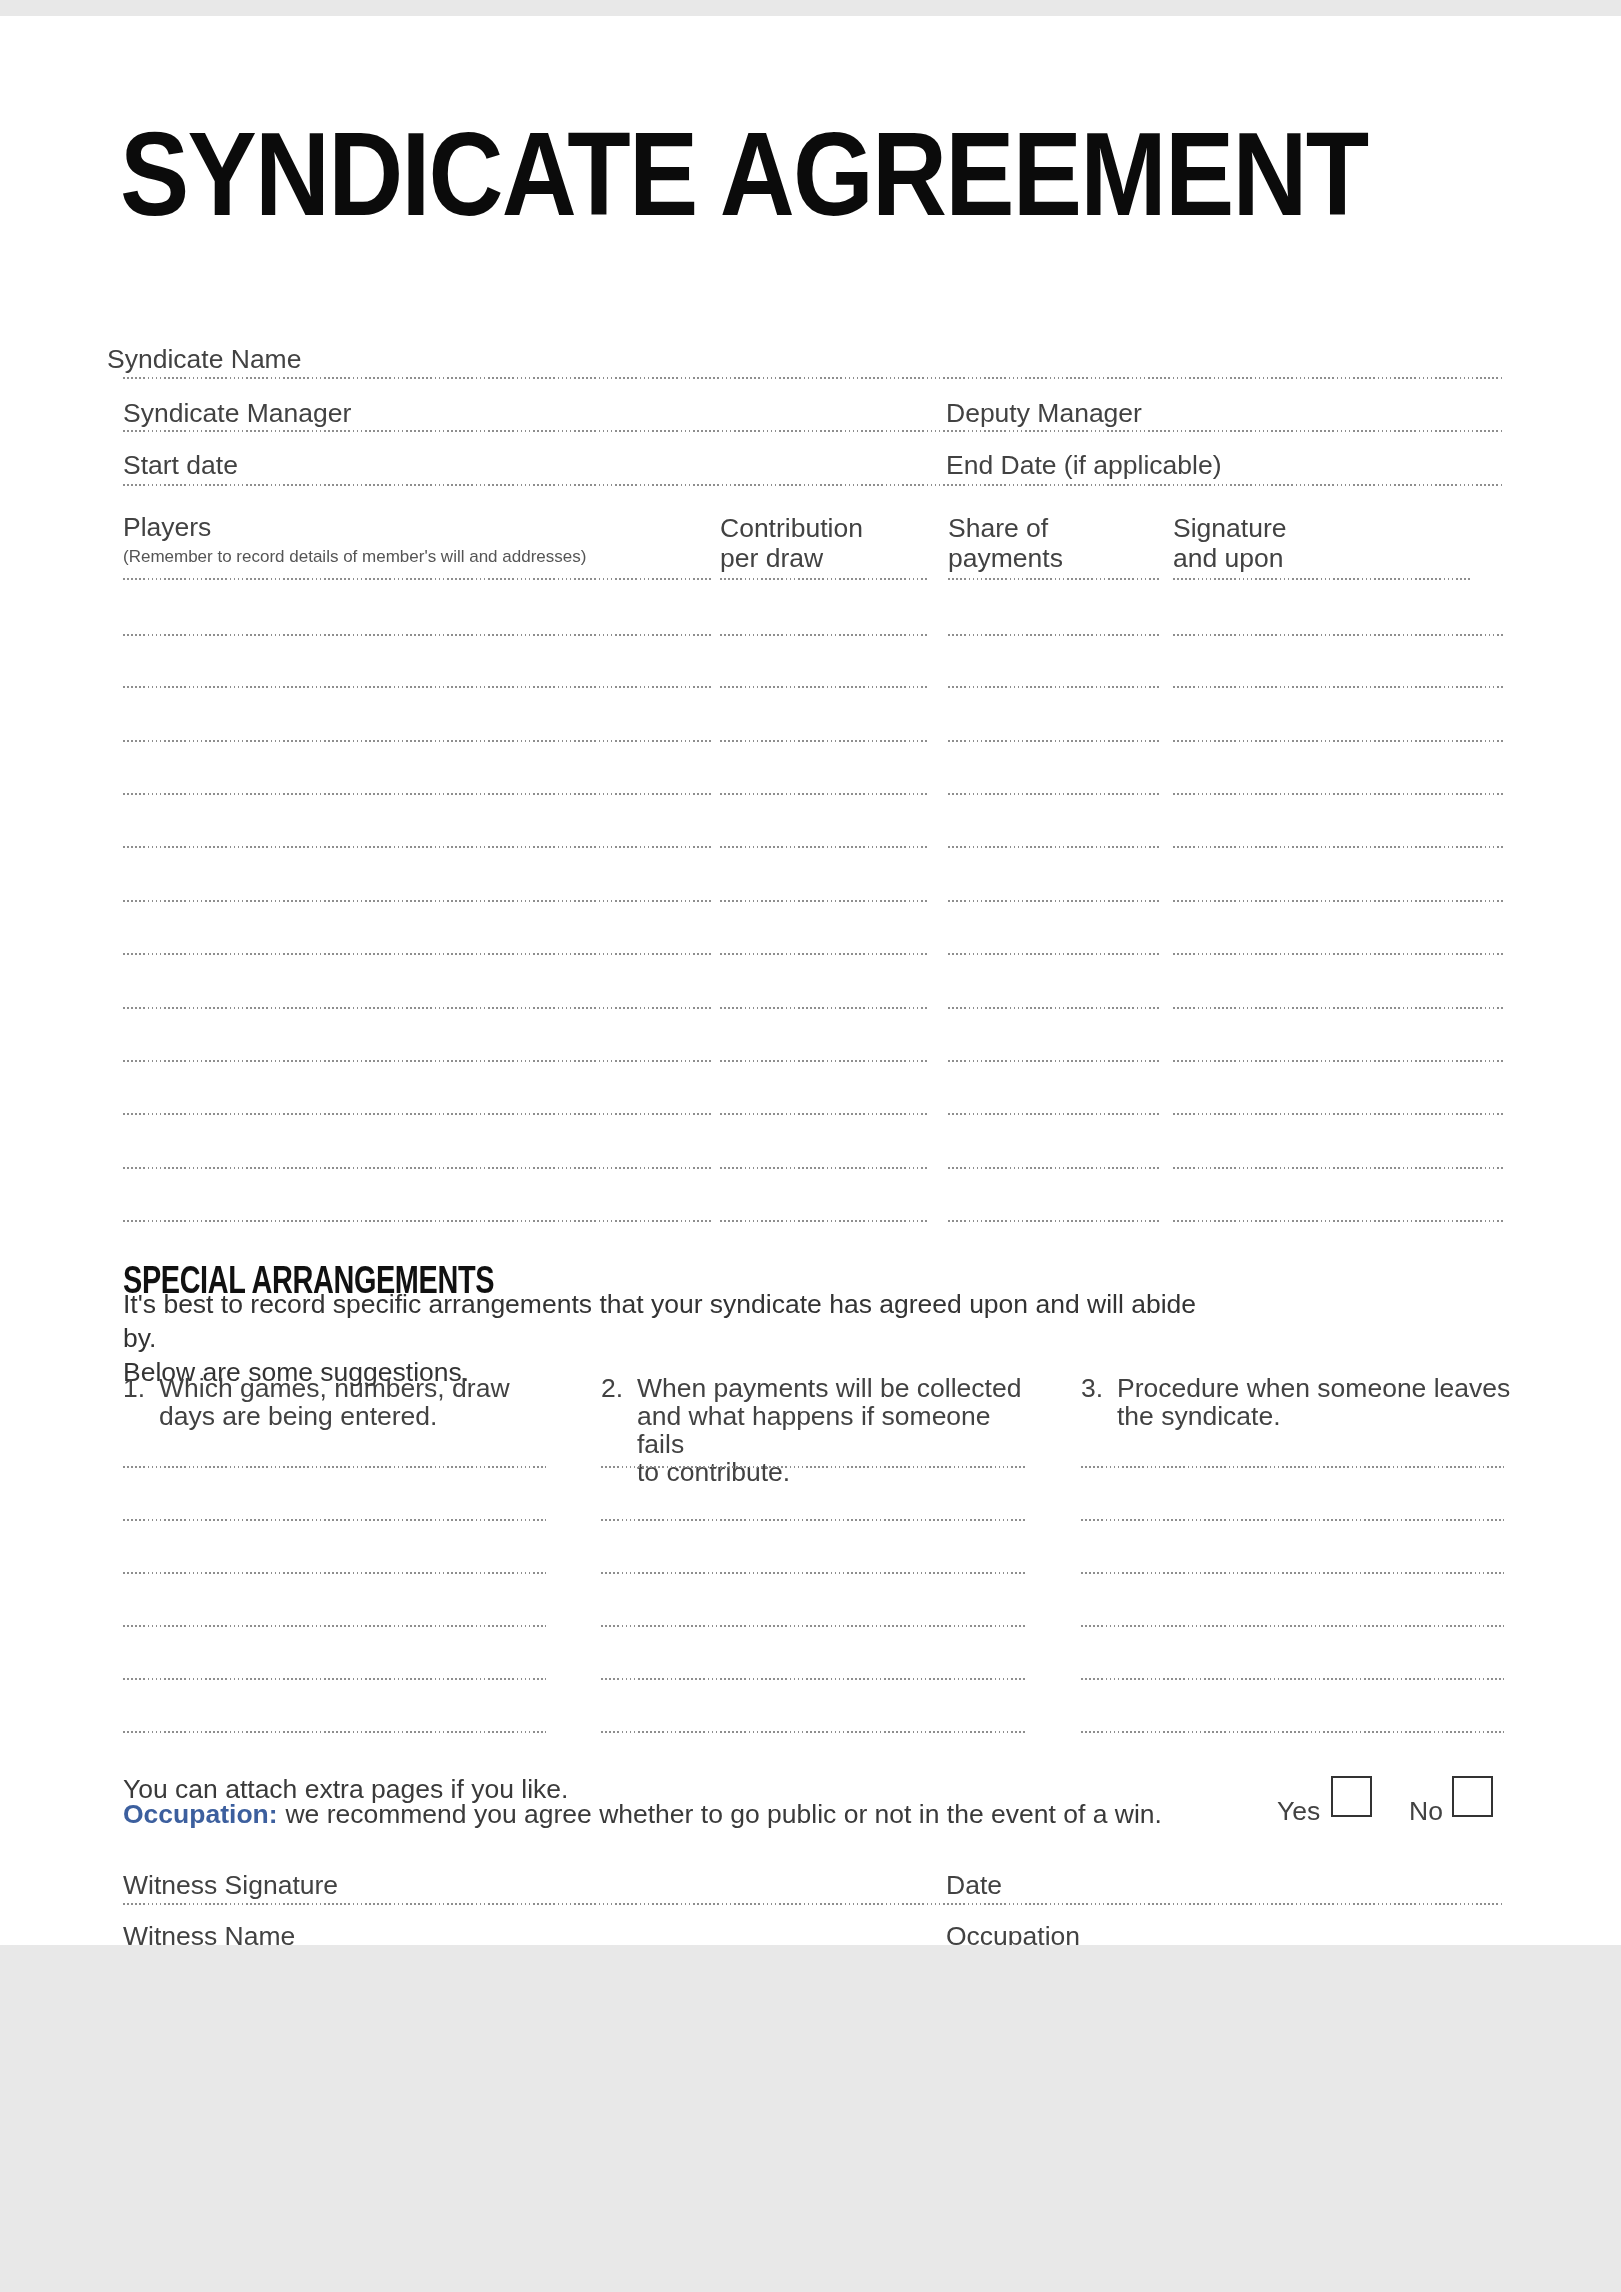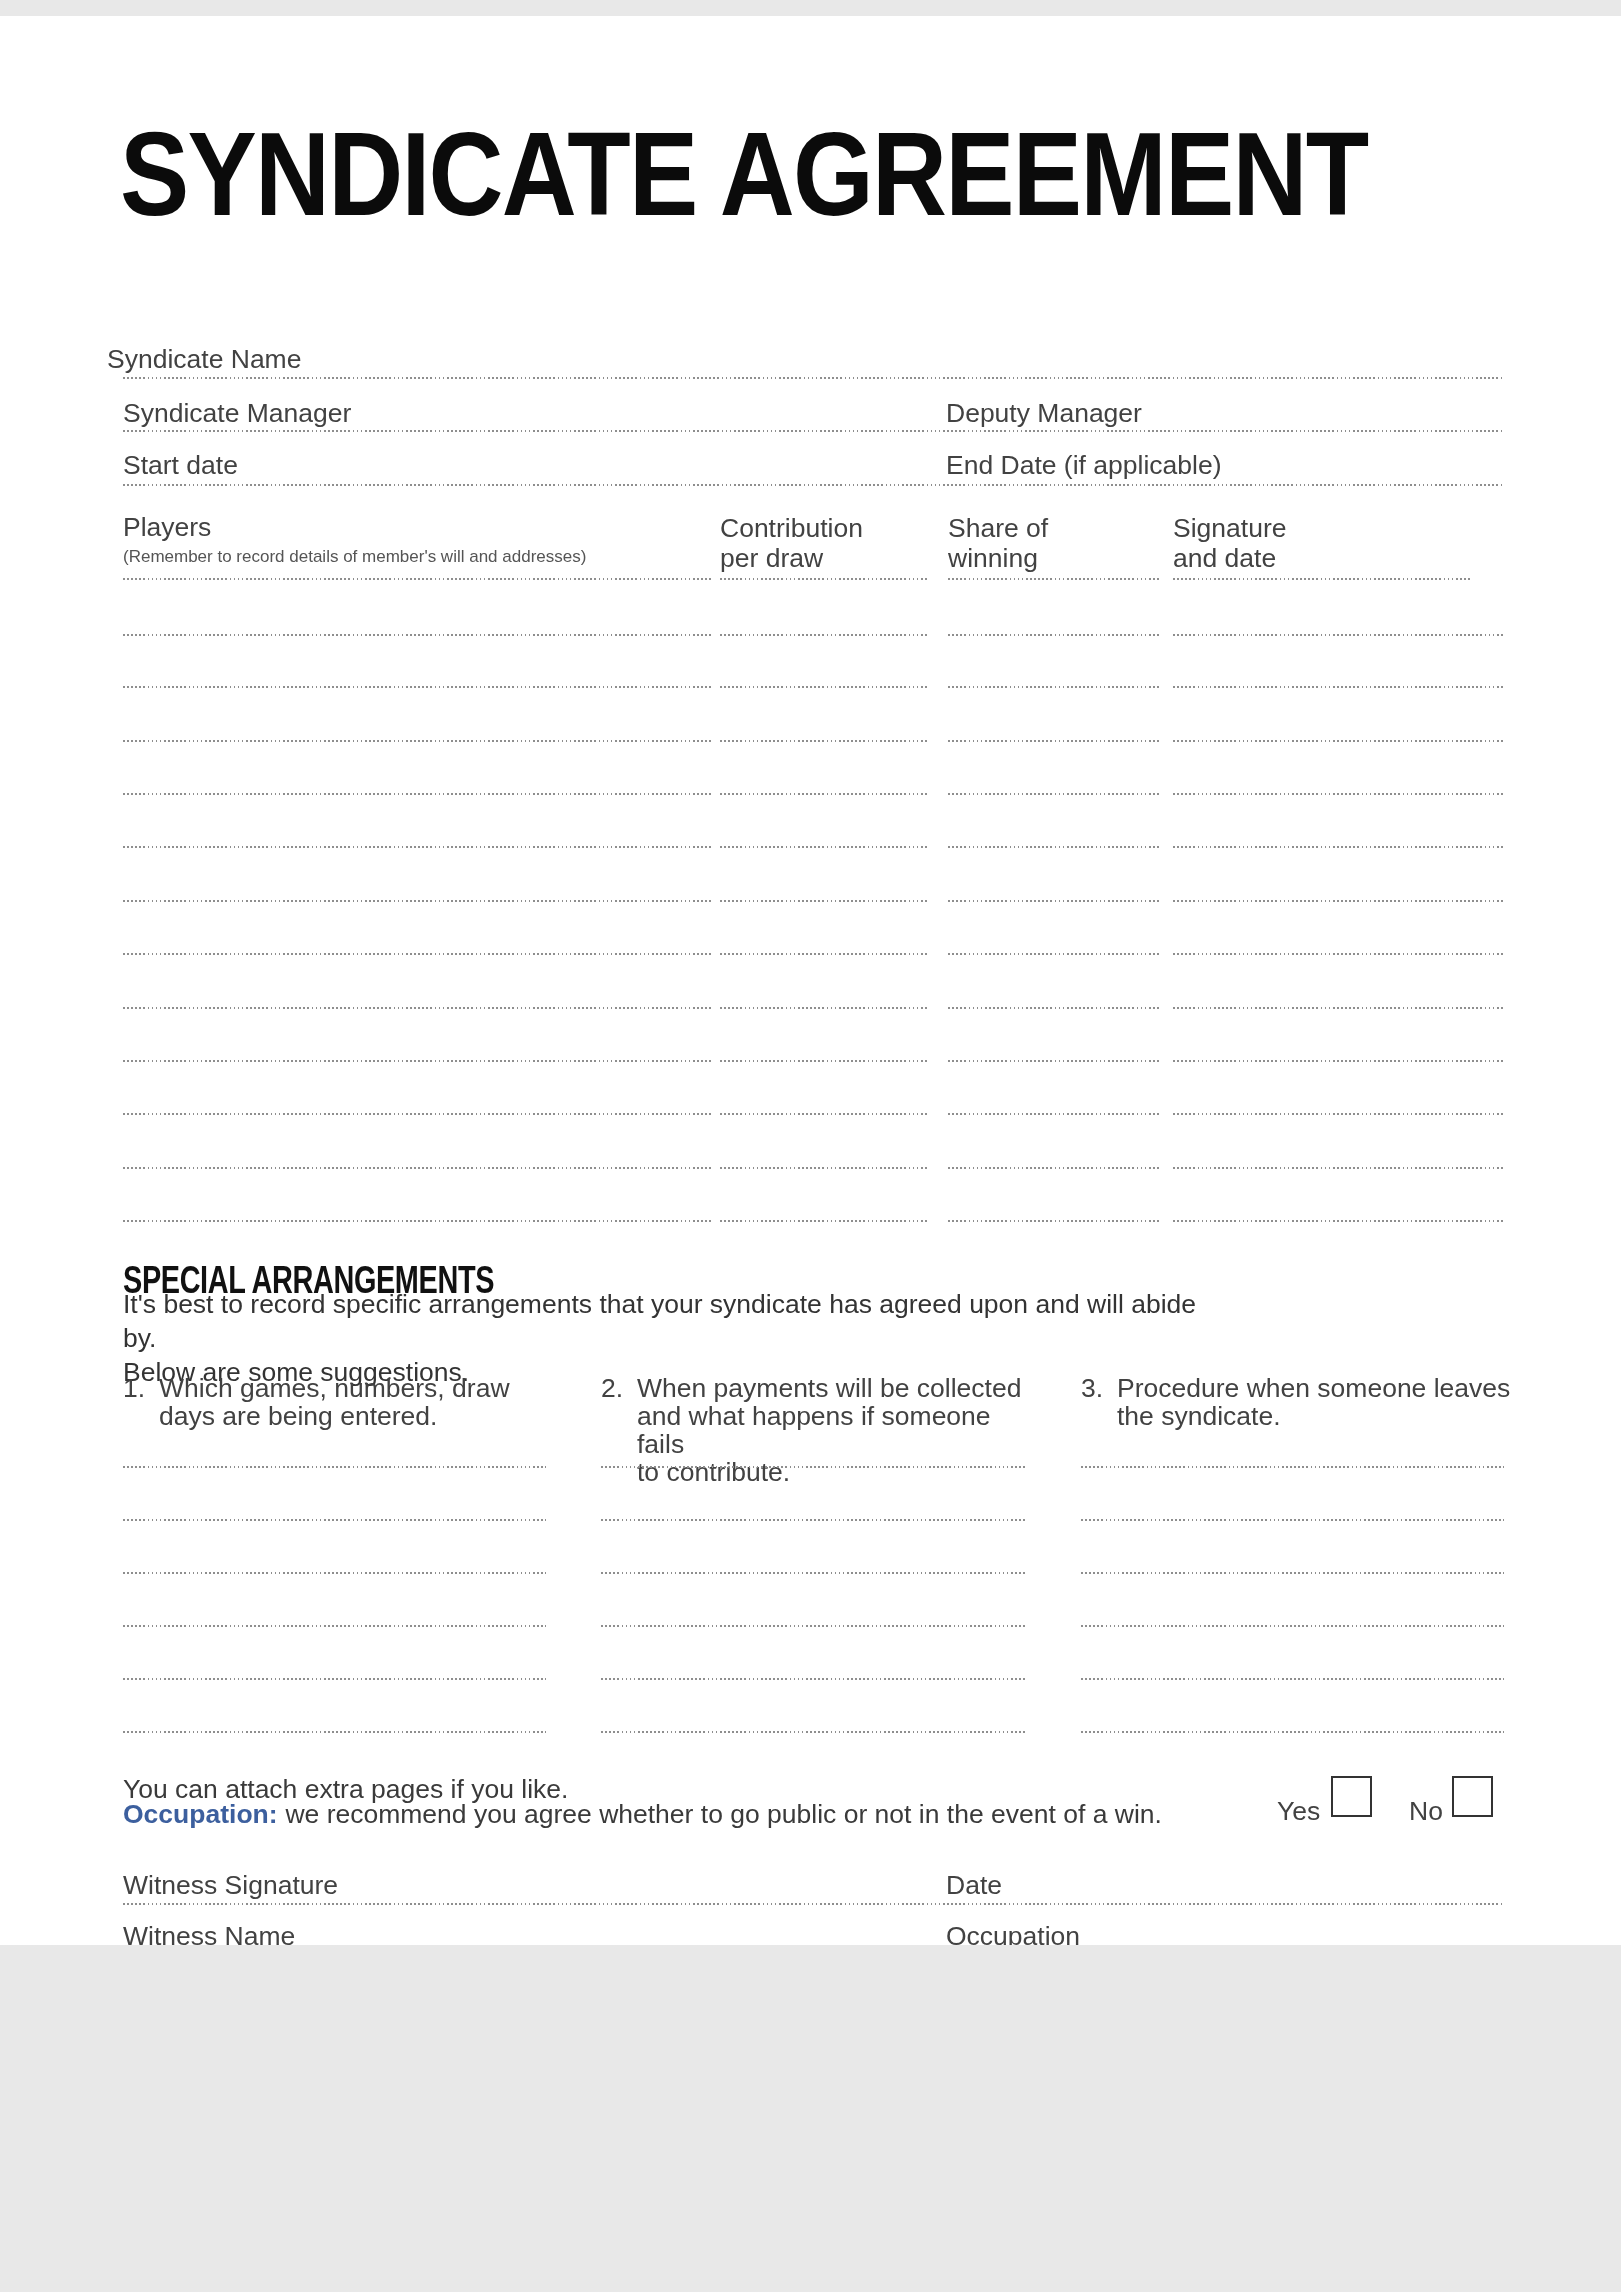--- a/index.html
+++ b/index.html
@@ -65,23 +65,23 @@
 
   <div class="abs label" style="left:123px;top:436px">Start date</div>
   <div class="abs label" style="left:946px;top:436px">End Date (if applicable)</div>
   <div class="dotline" style="left:123px;top:467px;width:1382px"></div>
 
   <div class="abs label" style="left:123px;top:498px">Players</div>
   <div class="abs note" style="left:123px;top:531px">(Remember to record details of member's will and addresses)</div>
   <div class="abs colhead" style="left:720px;top:497px">Contribution
 per draw</div>
   <div class="abs colhead" style="left:948px;top:497px">Share of
-winning</div>
+payments</div>
   <div class="abs colhead" style="left:1173px;top:497px">Signature
-and date</div>
+and upon</div>
 
   <div class="dotline" style="left:123px;top:561px;width:589px"></div>
   <div class="dotline" style="left:720px;top:561px;width:209px"></div>
   <div class="dotline" style="left:948px;top:561px;width:213px"></div>
   <div class="dotline" style="left:1173px;top:561px;width:297px"></div>
 
   <div>
       <div class="dotline" style="left: 123px; width: 589px; top: 617px;"></div>
       <div class="dotline" style="left: 720px; width: 209px; top: 617px;"></div>
       <div class="dotline" style="left: 948px; width: 213px; top: 617px;"></div>

